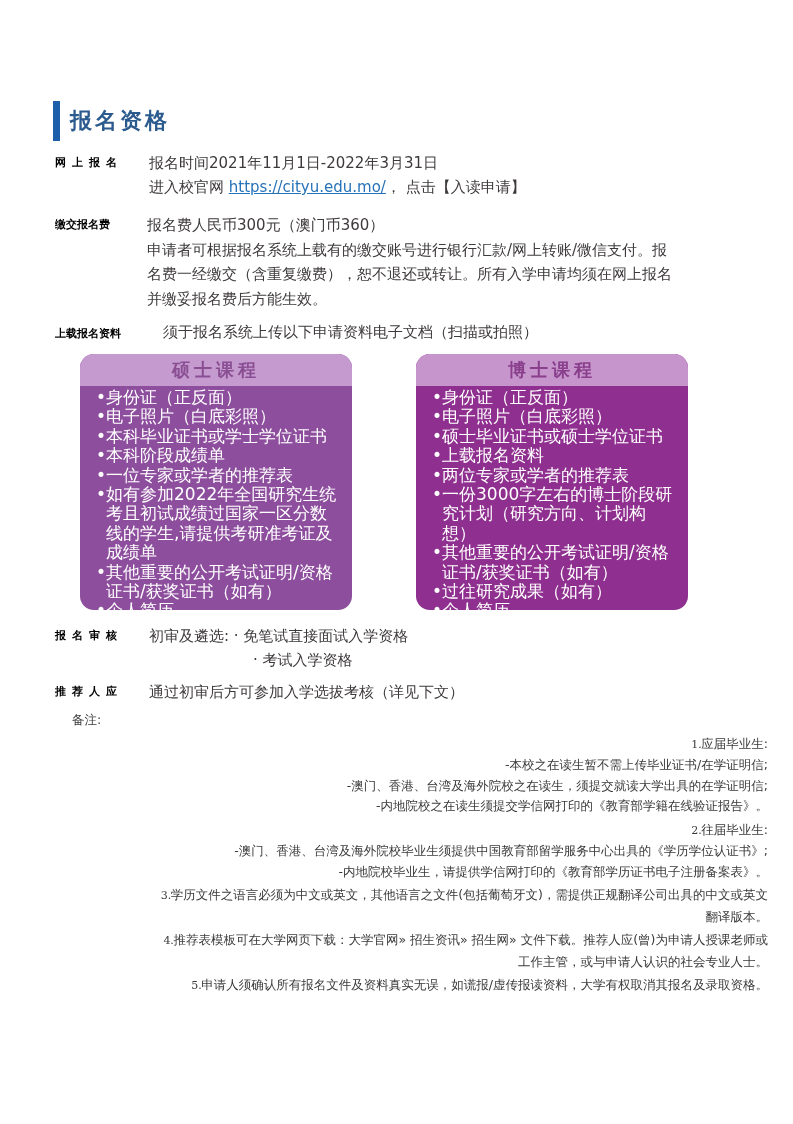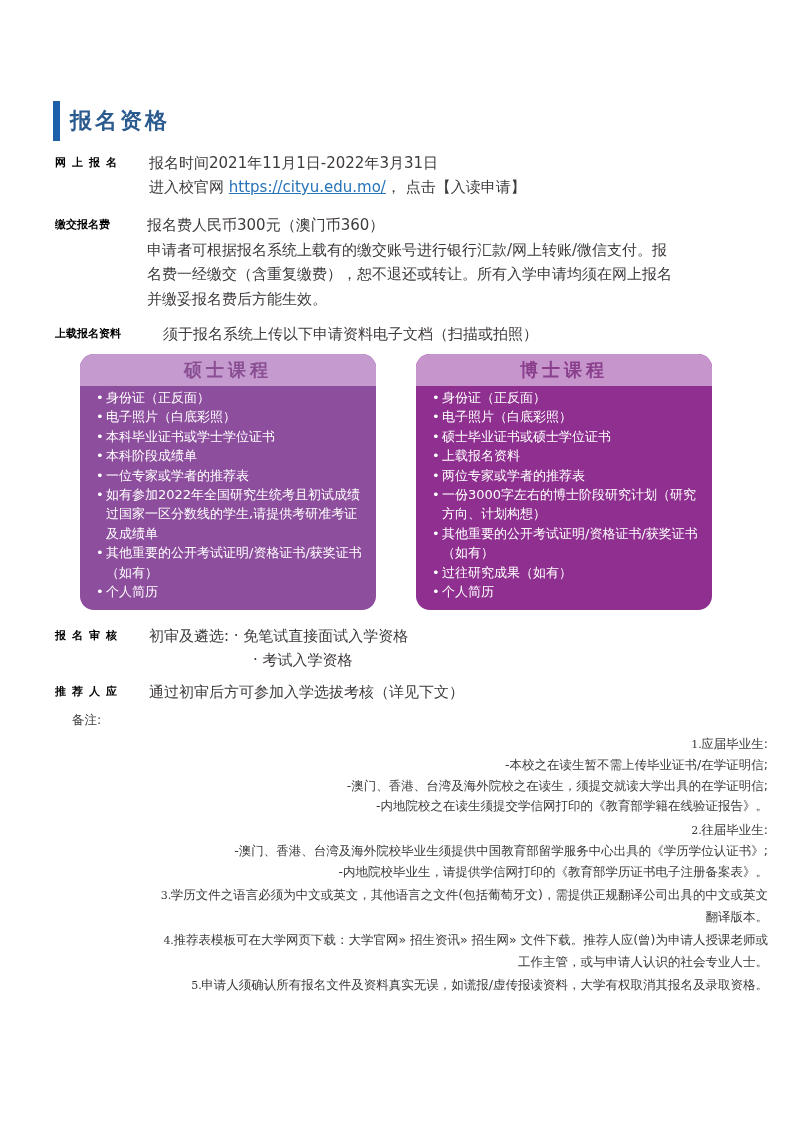--- a/index.html
+++ b/index.html
@@ -12,26 +12,26 @@
     .title-bar { width: 7px; height: 40px; background: #1d5fab; }
     .title-text { margin-left: 10px; font-size: 22px; font-weight: bold; color: #2b5a8e; letter-spacing: 3px; }
 
     .row { position: absolute; left: 55px; font-size: 15px; line-height: 24px; }
     .label { position: absolute; left: 0; top: 0; font-weight: bold; color: #000000; font-size: 11px; white-space: nowrap; }
     .label.spaced { letter-spacing: 6px; }
     .content { position: absolute; white-space: nowrap; color: #3e3a3c; }
     .content .line { display: block; }
     .link { color: #2673b8; text-decoration: underline; }
 
-    .card { position: absolute; top: 354px; width: 296px; height: 256px; border-radius: 14px; overflow: hidden; }
+    .card { position: absolute; top: 354px; width: 272px; height: 256px; border-radius: 14px; overflow: hidden; }
     .card.master { left: 80px; background: #8e4e9e; }
     .card.phd { left: 416px; background: #8f2f8f; }
     .card-head { height: 32px; background: #c59bcf; text-align: center; line-height: 32px; font-size: 18px; font-weight: bold; letter-spacing: 4px; color: #8a4f93; }
     .card.phd .card-head { background: #c695cc; color: #8a3f8c; }
-    .card-list { margin: 2px 0 0 0; padding: 0 14px 0 16px; list-style: none; color: #ffffff; font-size: 13px; line-height: 19.4px; }
+    .card-list { margin: 2px 0 0 0; padding: 0 14px 0 16px; list-style: none; color: #ffffff; font-size: 17px; line-height: 19.4px; }
     .card-list li { position: relative; padding-left: 10px; }
     .card-list li::before { content: "•"; position: absolute; left: 0; top: 0; }
 
     .notes { position: absolute; left: 68px; top: 710px; width: 700px; font-size: 12.5px; line-height: 20.5px; color: #3a3a3a; }
     .notes .head { margin-bottom: 2px; }
     .note { margin-top: 3px; text-align: right; }
     .note .n { display: inline-block; width: 10px; font-family: "DejaVu Serif", serif; font-size: 11px; }
     .note .sub { display: block; padding-left: 12px; }
     .note .cont { display: block; padding-left: 10px; }
   </style>
@@ -56,21 +56,21 @@
   <div class="content" style="left:92px; top:0; line-height:24.5px;">
     <span class="line">报名费人民币300元（澳门币360）</span>
     <span class="line">申请者可根据报名系统上载有的缴交账号进行银行汇款/网上转账/微信支付。报</span>
     <span class="line">名费一经缴交（含重复缴费），恕不退还或转让。所有入学申请均须在网上报名</span>
     <span class="line">并缴妥报名费后方能生效。</span>
   </div>
 </div>
 
 <div class="row" style="top:322px; width:700px; height:26px;">
   <span class="label">上载报名资料</span>
-  <div class="content" style="left:108px; top:0;">
+  <div class="content" style="left:108px; top:0;font-family:Liberation Mono, monospace;">
     <span>须于报名系统上传以下申请资料电子文档（扫描或拍照）</span>
   </div>
 </div>
 
 <div class="card master">
   <div class="card-head">硕士课程</div>
   <ul class="card-list">
     <li>身份证（正反面）</li>
     <li>电子照片（白底彩照）</li>
     <li>本科毕业证书或学士学位证书</li>

